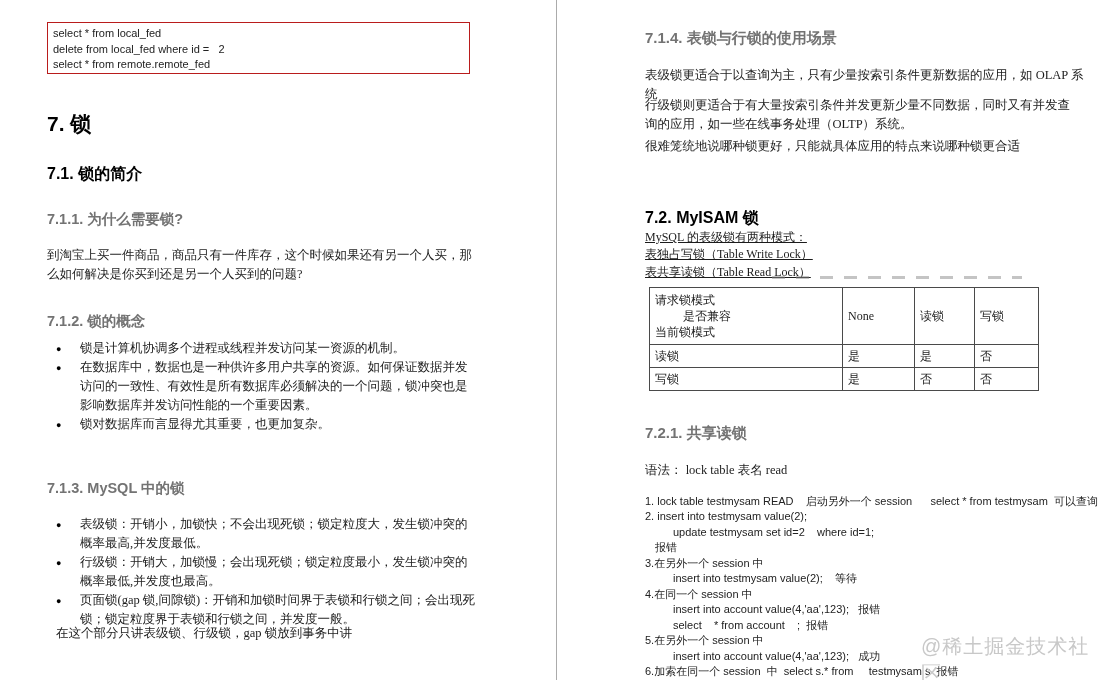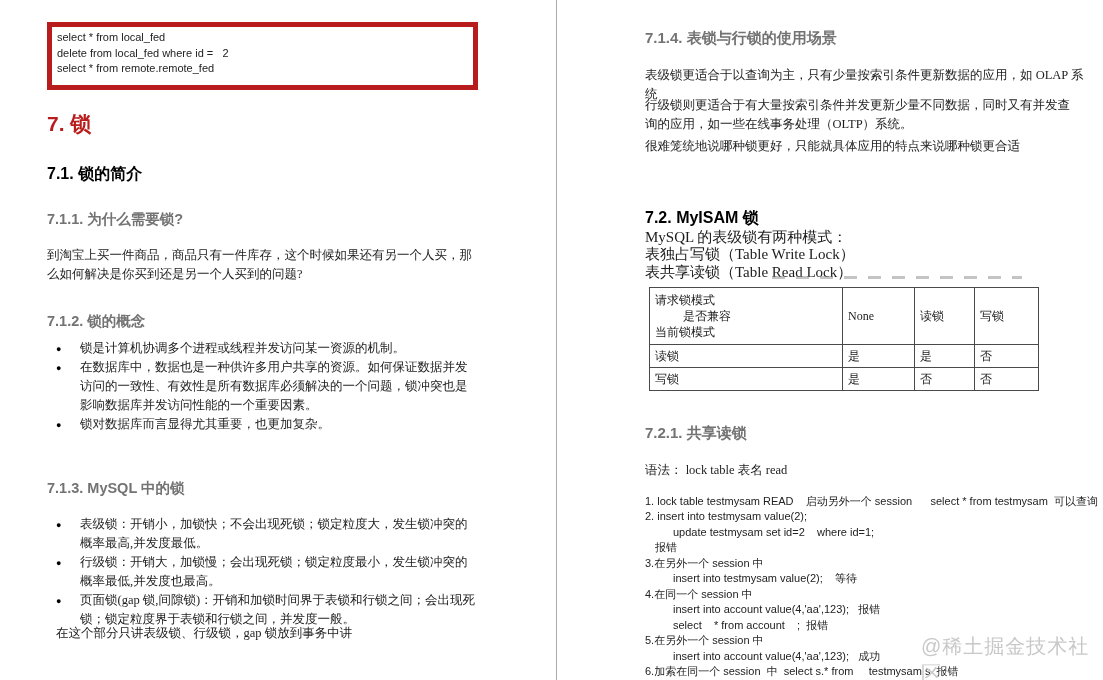--- a/index.html
+++ b/index.html
@@ -1,42 +1,42 @@
 <!DOCTYPE html>
 <html><head>
 <meta charset="utf-8">
 <style>
   html,body{margin:0;padding:0;background:#ffffff;}
   .page{position:relative;width:1103px;height:680px;background:#ffffff;overflow:hidden;
         font-family:"Liberation Serif",serif;color:#1c1c1c;}
   .abs{position:absolute;}
   .divider{left:556px;top:0;width:1px;height:680px;background:#ababab;}
-  .h1{font-family:"Liberation Sans",sans-serif;font-weight:bold;font-size:21px;color:#b91c1c;}
+  .h1{font-family:"Liberation Sans",sans-serif;font-weight:bold;font-size:21px;color:#000000;}
   .h2{font-family:"Liberation Sans",sans-serif;font-weight:bold;font-size:16px;color:#000;}
   .h3{font-family:"Liberation Sans",sans-serif;font-weight:bold;font-size:14.5px;color:#737373;}
   .body-text{font-size:12.5px;line-height:19px;}
-  .code-box{left:47px;top:22px;width:411px;border:5px solid #b91c1c;padding:3px 5px 8px;
+  .code-box{left:47px;top:22px;width:411px;border:1px solid #b91c1c;padding:3px 5px 0;
             font-family:"Liberation Sans",sans-serif;font-size:11px;line-height:15.5px;color:#222;}
   .code-line{white-space:pre;}
   ul.dots{list-style:none;margin:0;padding:0;}
   ul.dots li{position:relative;padding-left:33px;font-size:12.5px;line-height:19px;}
   ul.dots li::before{content:"●";position:absolute;left:9px;top:1px;font-size:9px;color:#000;}
   .steps{font-family:"Liberation Sans",sans-serif;font-size:11px;color:#222;}
   .steps > div{line-height:15.45px;white-space:pre;}
   .i1{margin-left:10px;}
   .i2{margin-left:28px;}
   table.lock{border-collapse:collapse;table-layout:fixed;font-size:12px;color:#222;}
   table.lock td{border:1px solid #4a4a4a;padding:1px 5px;vertical-align:middle;overflow:hidden;}
   .hdr-cell{line-height:16px;}
   .hdr-l2{padding-left:28px;}
   .watermark{left:921px;top:633px;font-family:"Liberation Sans",sans-serif;font-size:20px;
              color:#c8c8c8;letter-spacing:1px;}
   .artifact{left:772px;top:276px;width:250px;height:3px;opacity:.5;filter:blur(.6px);
             background:repeating-linear-gradient(90deg,#8a8a8a 0 13px,transparent 13px 24px);}
-  .modes{font-size:15px;line-height:17.3px;}
+  .modes{font-size:12px;line-height:17.3px;text-decoration:underline;}
   .syntax-line{font-size:12.5px;}
 </style>
 </head>
 <body>
 
 <div class="page">
 
   <div class="abs divider"></div>
 
   <div class="abs code-box">

